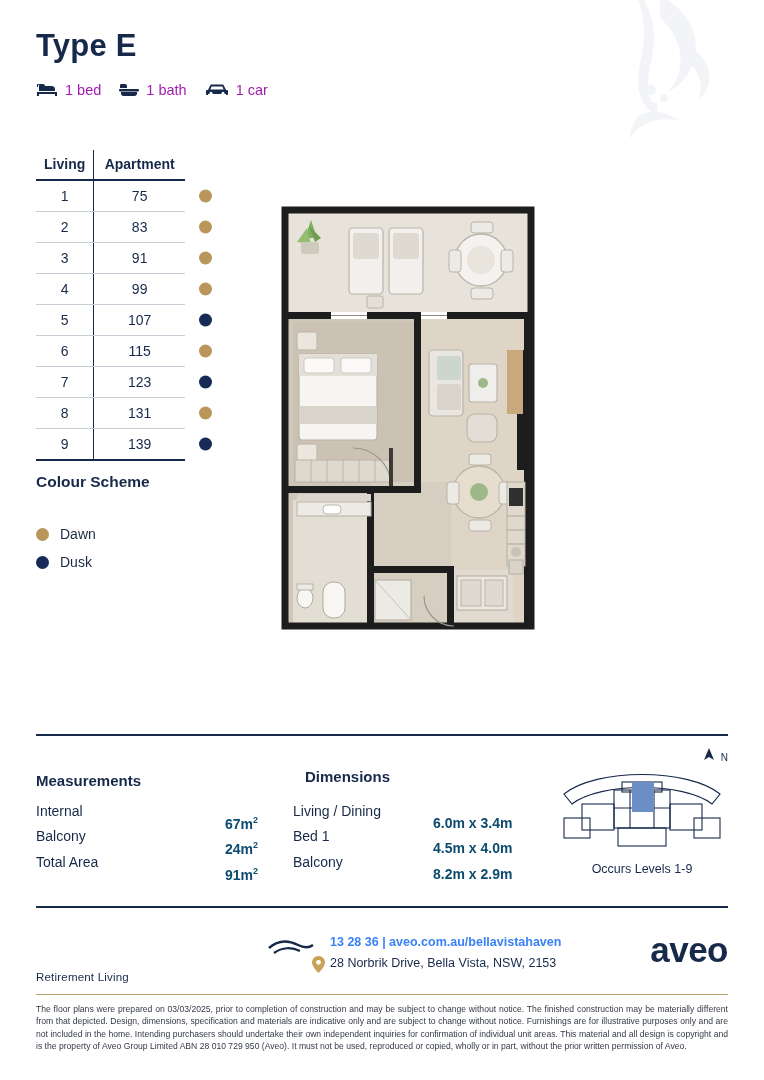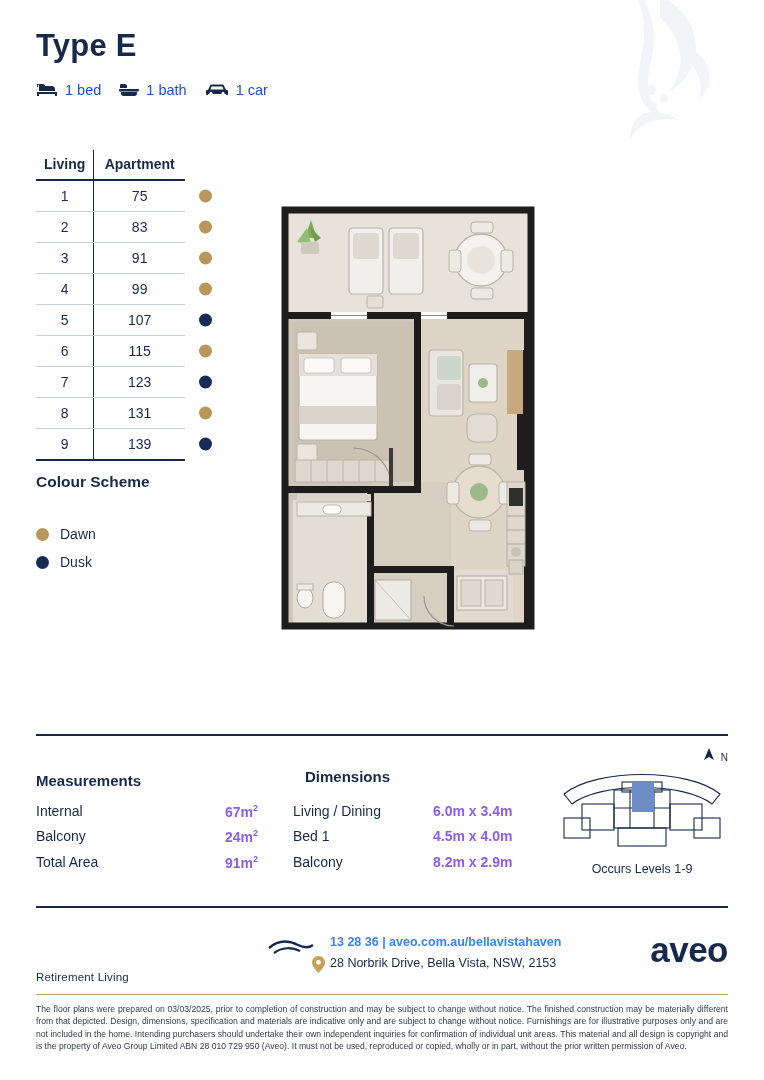--- a/index.html
+++ b/index.html
@@ -15,21 +15,21 @@
   .page { position:relative; width:764px; height:784px; }
 
   
   .title {
     position:absolute; left:36px; top:28px;
     font-size:31px; font-weight:600; letter-spacing:0.2px; color:#17294a;
   }
   .specs {
     position:absolute; left:36px; top:82px;
     display:flex; align-items:center; gap:18px;
-    font-size:14.5px; color:#1d4ed8;
+    font-size:14.5px; color:#a21caf;
   }
   .spec { display:flex; align-items:center; gap:7px; }
   .spec svg { display:block; }
 
   
   .watermark {
     position:absolute; right:22px; top:-6px;
     width:160px; height:150px; opacity:0.16;
   }
 
@@ -79,21 +79,21 @@
   .rule-thin {
     position:absolute; left:36px; width:692px; height:1px; background:#b9a06a;
   }
 
   
   .sec-head { position:absolute; font-size:15px; font-weight:600; color:#17294a; }
   .meas-head { left:36px; top:772px; }
   .dim-head  { left:293px; top:768px;margin-left:12px; }
 
   .row-label { position:absolute; font-size:14px; color:#17294a; }
-  .row-value { position:absolute; font-size:14px; font-weight:700; color:#8b5cf6; }
+  .row-value { position:absolute; font-size:14px; font-weight:700; color:#0c4a6e;margin-top:12px; }
   .row-value sup { font-size:9px; vertical-align:super; }
 
   
   .keyplan { position:absolute; left:556px; top:760px; width:172px; height:60px; }
   .keyplan-caption {
     position:absolute; left:556px; top:862px; width:172px;
     text-align:center; font-size:12.5px; color:#17294a;
   }
   .north { position:absolute; left:700px; top:748px; font-size:10px; color:#17294a; }
 

